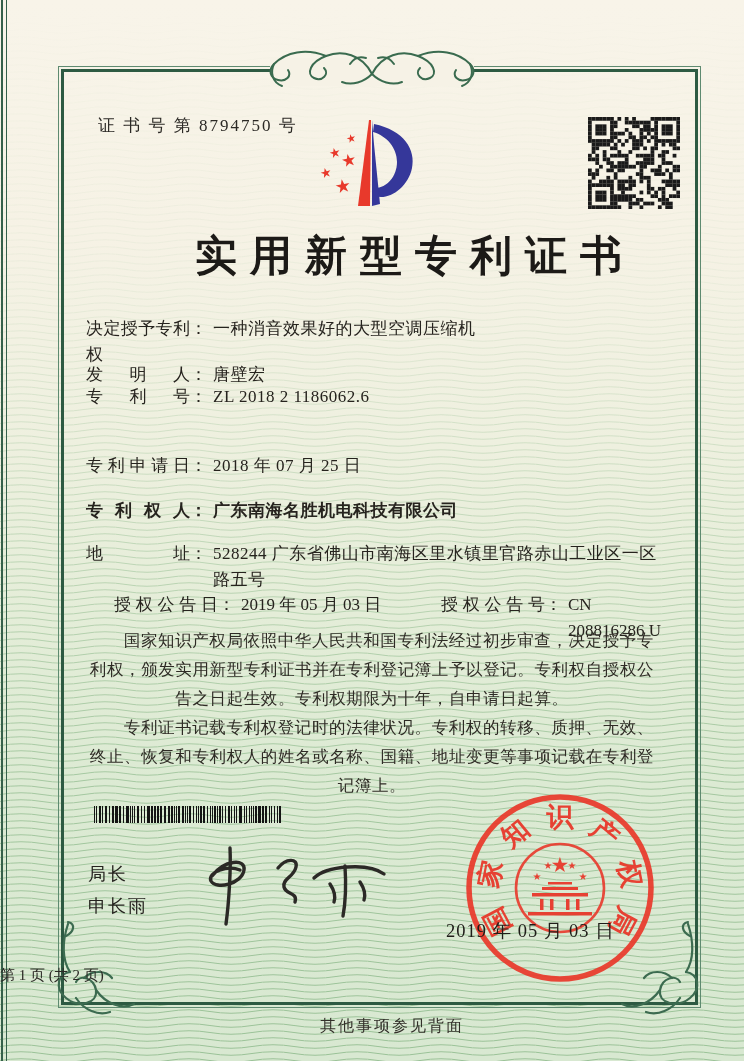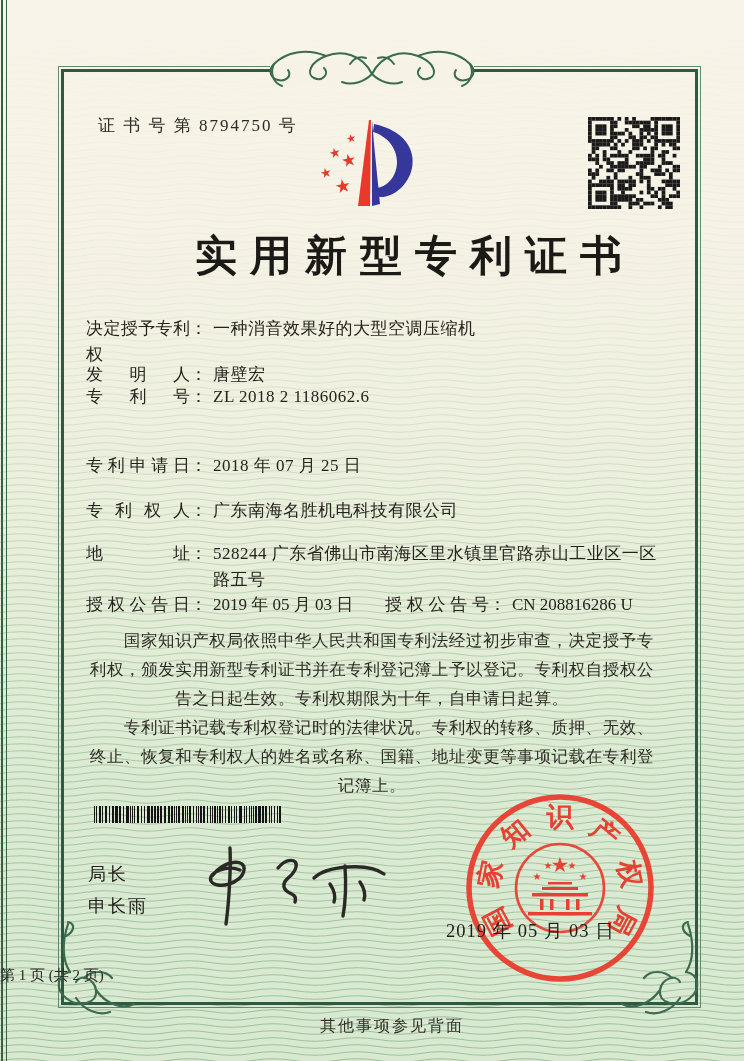--- a/index.html
+++ b/index.html
@@ -17,21 +17,21 @@
   .cert-no{position:absolute;left:74px;top:114px;font-size:17px;letter-spacing:2px;color:#2b2925;margin-left:24px;}
   .logo{position:absolute;left:316px;top:114px;}
   .qr{position:absolute;left:588px;top:117px;}
   .title{position:absolute;left:0;top:228px;width:744px;text-align:center;
          font-size:42px;font-weight:600;letter-spacing:13px;color:#1c1a17;padding-left:43px;}
   .frow{position:absolute;left:86px;width:582px;font-size:17px;line-height:26px;display:flex;color:#26231e;}
   .flabel{display:inline-block;width:104px;text-align:justify;text-align-last:justify;flex:none;}
   .fcolon{flex:none;margin-right:6px;}
   .fval{flex:1;letter-spacing:.5px;}
   .addr .fval{max-width:462px;}
-  .grant-pair{display:flex;}
+  .grant-pair{display:flex;margin-left:28px;}
   .grant-left{width:299px;flex:none;display:flex;}
   .paras{position:absolute;left:84px;top:626px;width:576px;font-size:16.5px;line-height:29px;
          color:#2e2b25;letter-spacing:.6px;text-align:center;}
   .paras p{margin:0;text-indent:2.05em;}
   .barcode{position:absolute;left:94px;top:806px;}
   .sig-title{position:absolute;left:88px;top:862px;font-size:18px;letter-spacing:2px;color:#24221e;}
   .sig-name{position:absolute;left:88px;top:894px;font-size:18px;letter-spacing:2px;color:#24221e;}
   .sig-hand{position:absolute;left:182px;top:836px;}
   .seal{position:absolute;left:462px;top:790px;}
   .seal-date{position:absolute;left:446px;top:918px;width:170px;font-size:18.5px;
@@ -483,21 +483,21 @@
     <div class="frow" style="top:384px;">
       <span class="flabel">专利号</span>
       <span class="fcolon">：</span>
       <span class="fval">ZL 2018 2 1186062.6</span>
     </div>
     <div class="frow" style="top:453px;">
       <span class="flabel">专利申请日</span>
       <span class="fcolon">：</span>
       <span class="fval">2018 年 07 月 25 日</span>
     </div>
-    <div class="frow" style="top:498px;">
+    <div class="frow" style="top:498px;font-weight:bold;">
       <span class="flabel">专利权人</span>
       <span class="fcolon">：</span>
       <span class="fval">广东南海名胜机电科技有限公司</span>
     </div>
     <div class="frow addr" style="top:541px;">
       <span class="flabel">地址</span>
       <span class="fcolon">：</span>
       <span class="fval">528244 广东省佛山市南海区里水镇里官路赤山工业区一区路五号</span>
     </div>
     <div class="frow" style="top:592px;">

